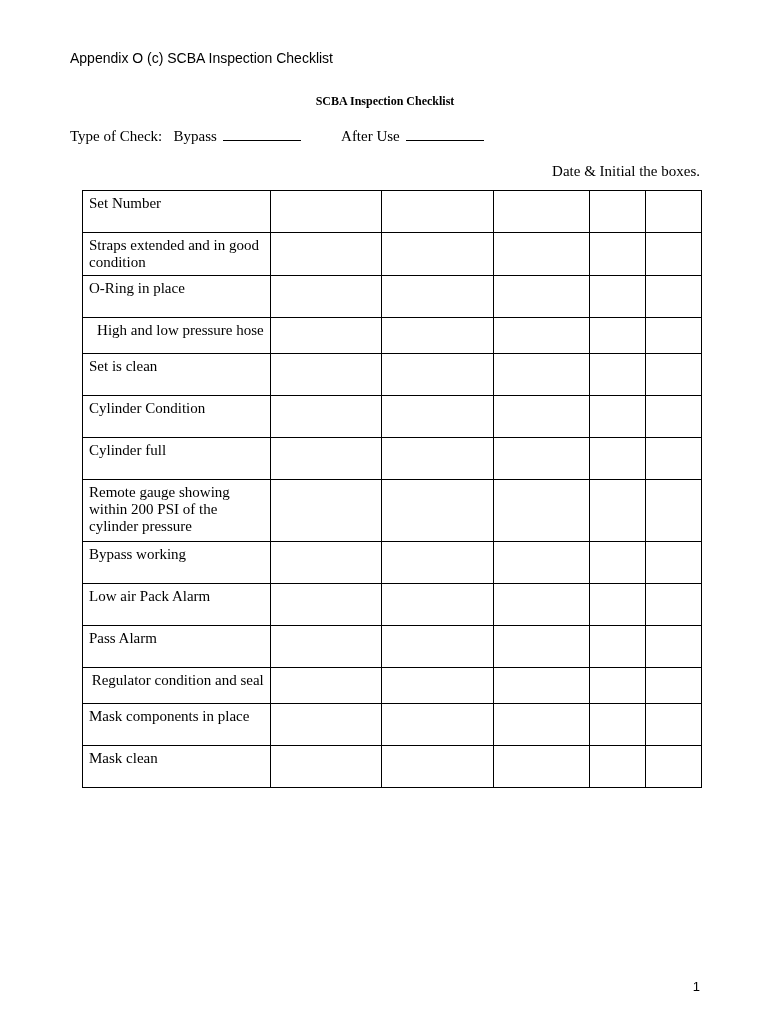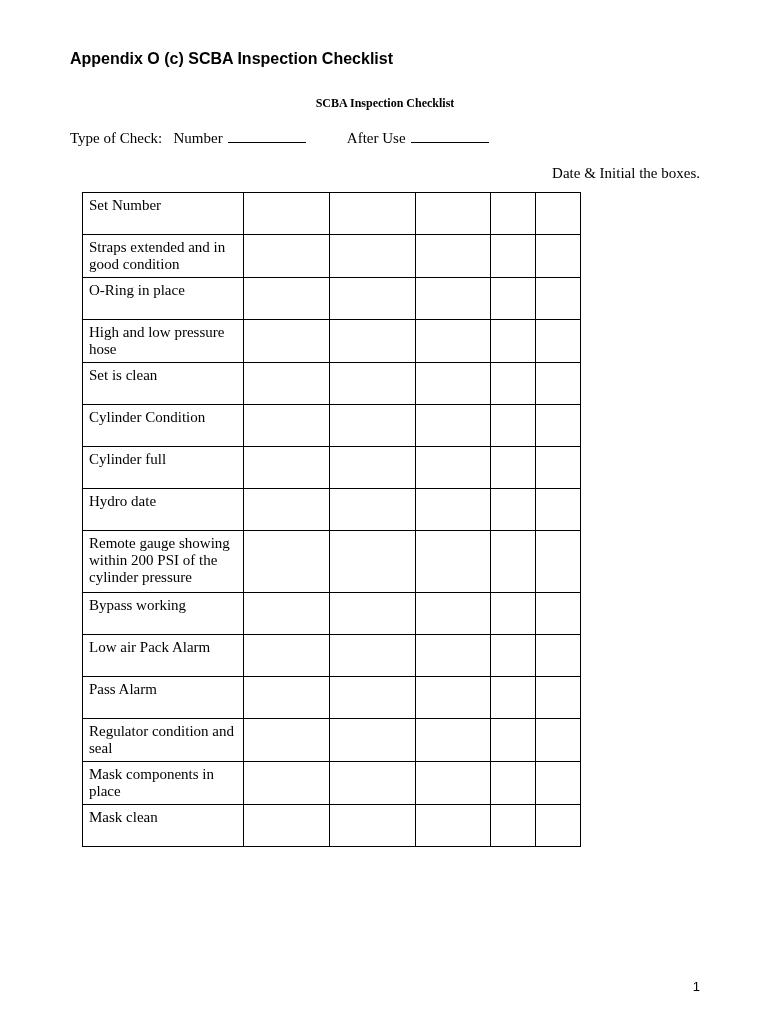--- a/index.html
+++ b/index.html
@@ -7,22 +7,22 @@
     width: 770px;
     height: 1024px;
     background: #fff;
     font-family: "Times New Roman", Times, serif;
     color: #000;
     padding: 50px 70px 30px 70px;
     position: relative;
   }
   .header {
     font-family: Arial, Helvetica, sans-serif;
-    font-weight: bold;
-    font-size: 16px;
+    font-weight: normal;
+    font-size: 14px;
     margin-bottom: 28px;
   }
   .title {
     text-align: center;
     font-weight: bold;
     font-size: 12px;
     margin-bottom: 18px;
   }
   .type-line {
     font-size: 15px;
@@ -36,21 +36,21 @@
     vertical-align: baseline;
     margin-left: 2px;
   }
   .instruction {
     font-size: 15px;
     margin-bottom: 10px;
     text-align: right;
   }
   table.checklist {
     border-collapse: collapse;
-    width: 499px;
+    width: 620px;
     margin-left: 12px;
   }
   table.checklist td {
     border: 1px solid #000;
     vertical-align: top;
     padding: 4px 6px 4px 6px;
     font-size: 15px;
   }
   table.checklist td.label {
     width: 185px;
@@ -61,34 +61,34 @@
   table.checklist td.c4 { width: 55px; }
   table.checklist td.c5 { width: 55px; }
   .page-number {
     position: absolute;
     bottom: 30px;
     right: 70px;
     font-family: Arial, Helvetica, sans-serif;
     font-size: 13px;
   }
   .row-tall td { height: 42px; }
-  .row-short td { height: 36px; }
+  .row-short td { height: 36px; text-align: right; }
   .row-triple td { height: 62px; }
   .row-big td { height: 56px; }
 </style>
 </head>
 <body>
 
 <div class="header">Appendix O (c) SCBA Inspection Checklist</div>
 
 <div class="title">SCBA Inspection Checklist</div>
 
 <div class="type-line">
   <span>Type of Check:</span>&nbsp;&nbsp;
-  <span>Number</span>
+  <span>Bypass</span>
   <span class="blank"></span>
   &nbsp;&nbsp;&nbsp;&nbsp;&nbsp;&nbsp;&nbsp;&nbsp;&nbsp;
   <span>After Use</span>
   <span class="blank"></span>
 </div>
 
 <div class="instruction">Date &amp; Initial the boxes.</div>
 
 <table class="checklist">
   <tbody id="tbody">
@@ -141,28 +141,20 @@
         <td class="c5"></td>
       </tr>
       <tr class="row-tall">
         <td class="label">Cylinder full</td>
         <td class="c1"></td>
         <td class="c2"></td>
         <td class="c3"></td>
         <td class="c4"></td>
         <td class="c5"></td>
       </tr>
-      <tr class="row-tall">
-        <td class="label">Hydro date</td>
-        <td class="c1"></td>
-        <td class="c2"></td>
-        <td class="c3"></td>
-        <td class="c4"></td>
-        <td class="c5"></td>
-      </tr>
       <tr class="row-triple">
         <td class="label">Remote gauge showing within 200 PSI of the cylinder pressure</td>
         <td class="c1"></td>
         <td class="c2"></td>
         <td class="c3"></td>
         <td class="c4"></td>
         <td class="c5"></td>
       </tr>
       <tr class="row-tall">
         <td class="label">Bypass working</td>

